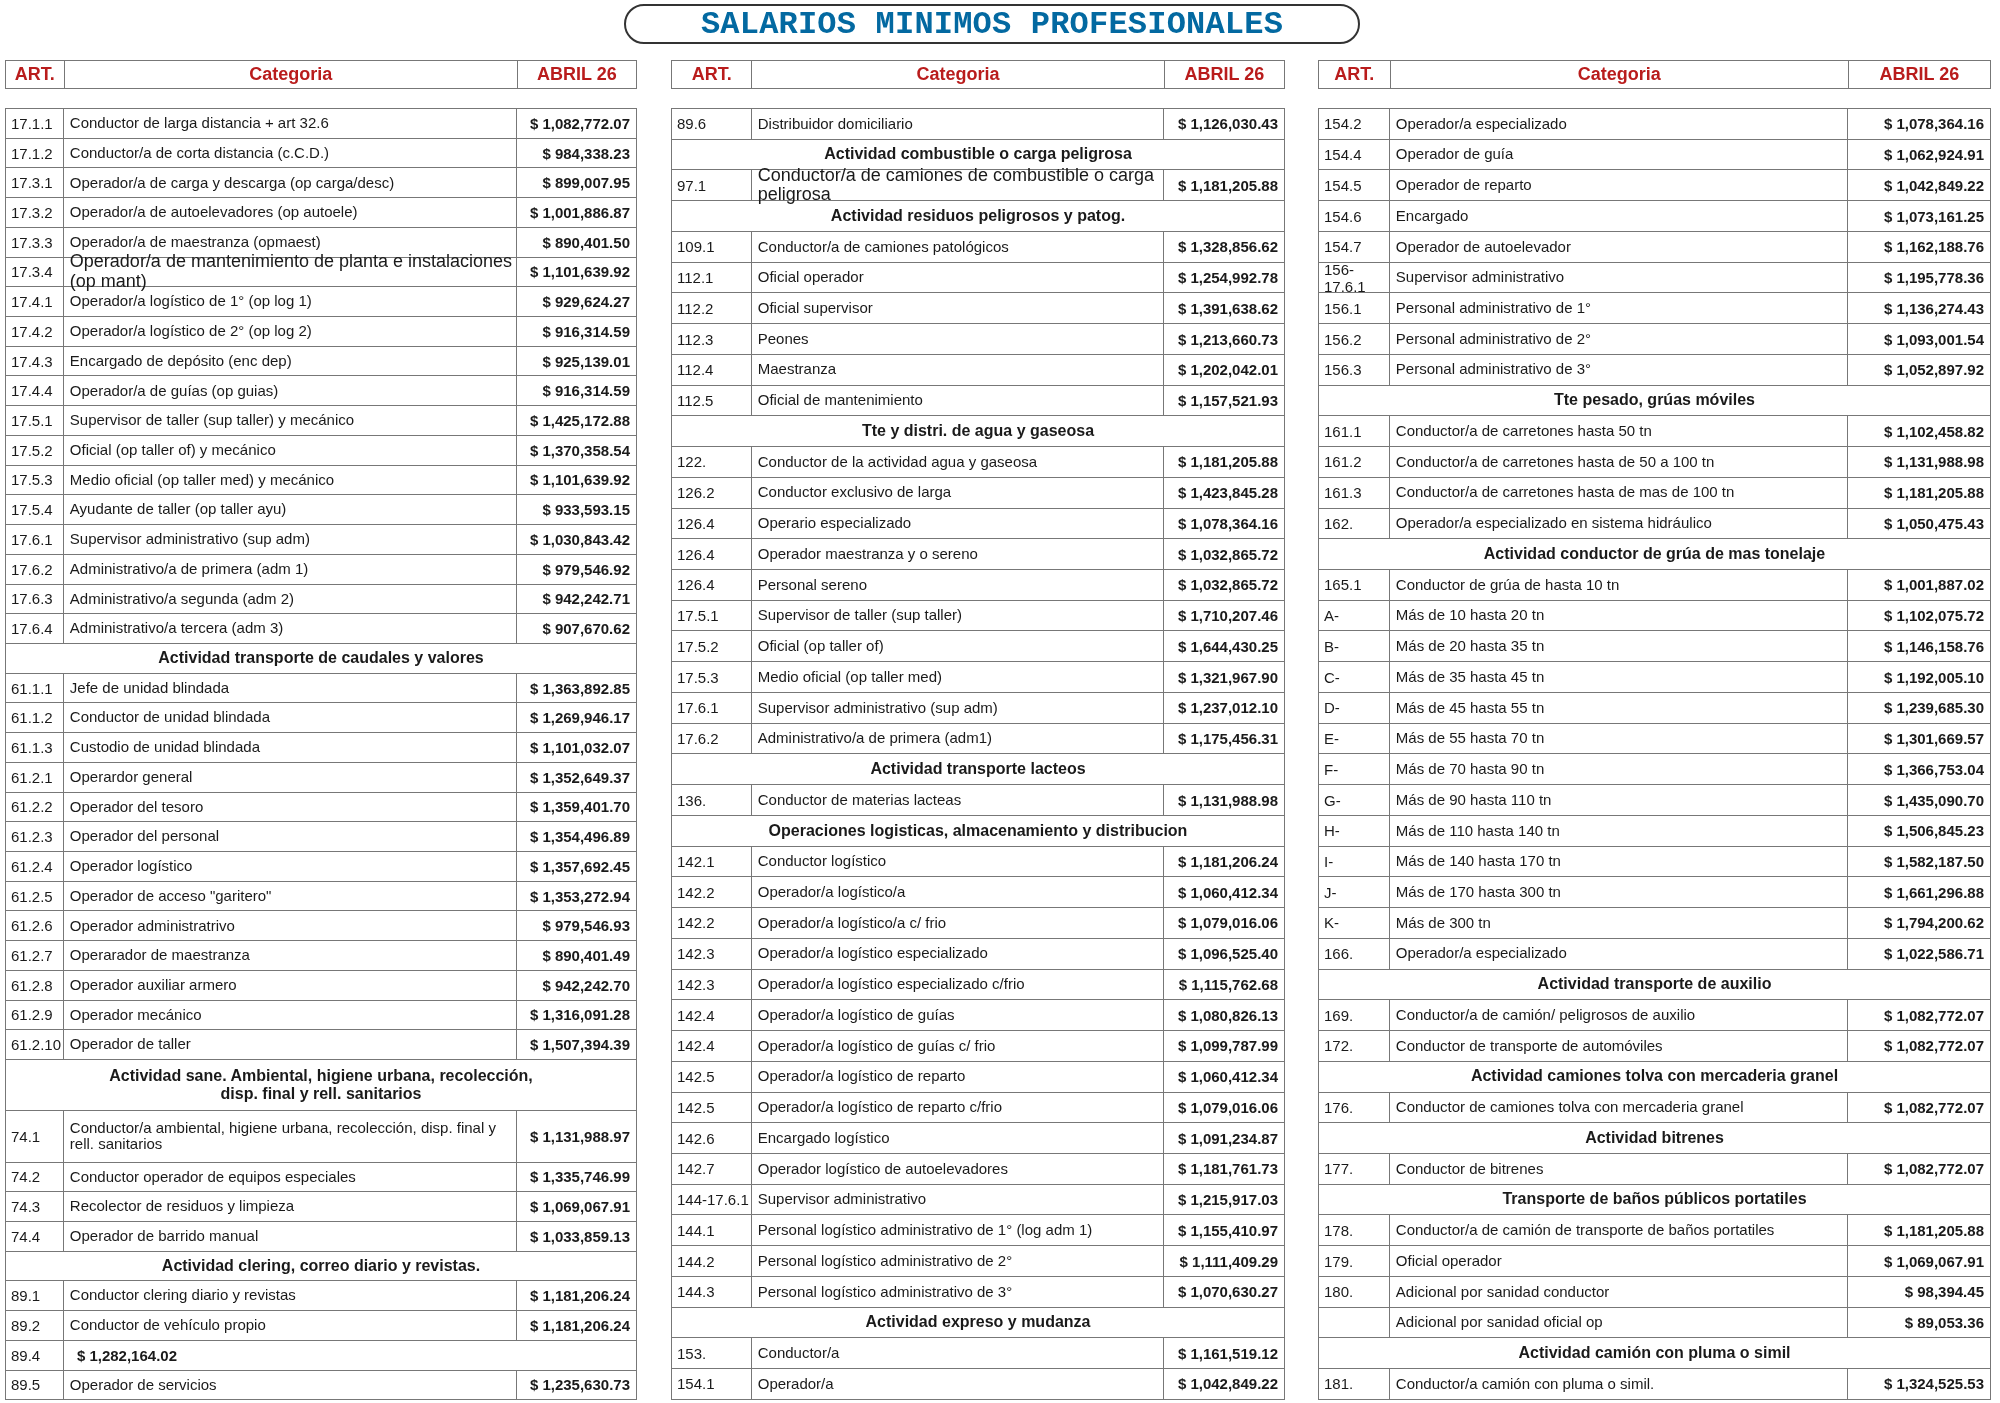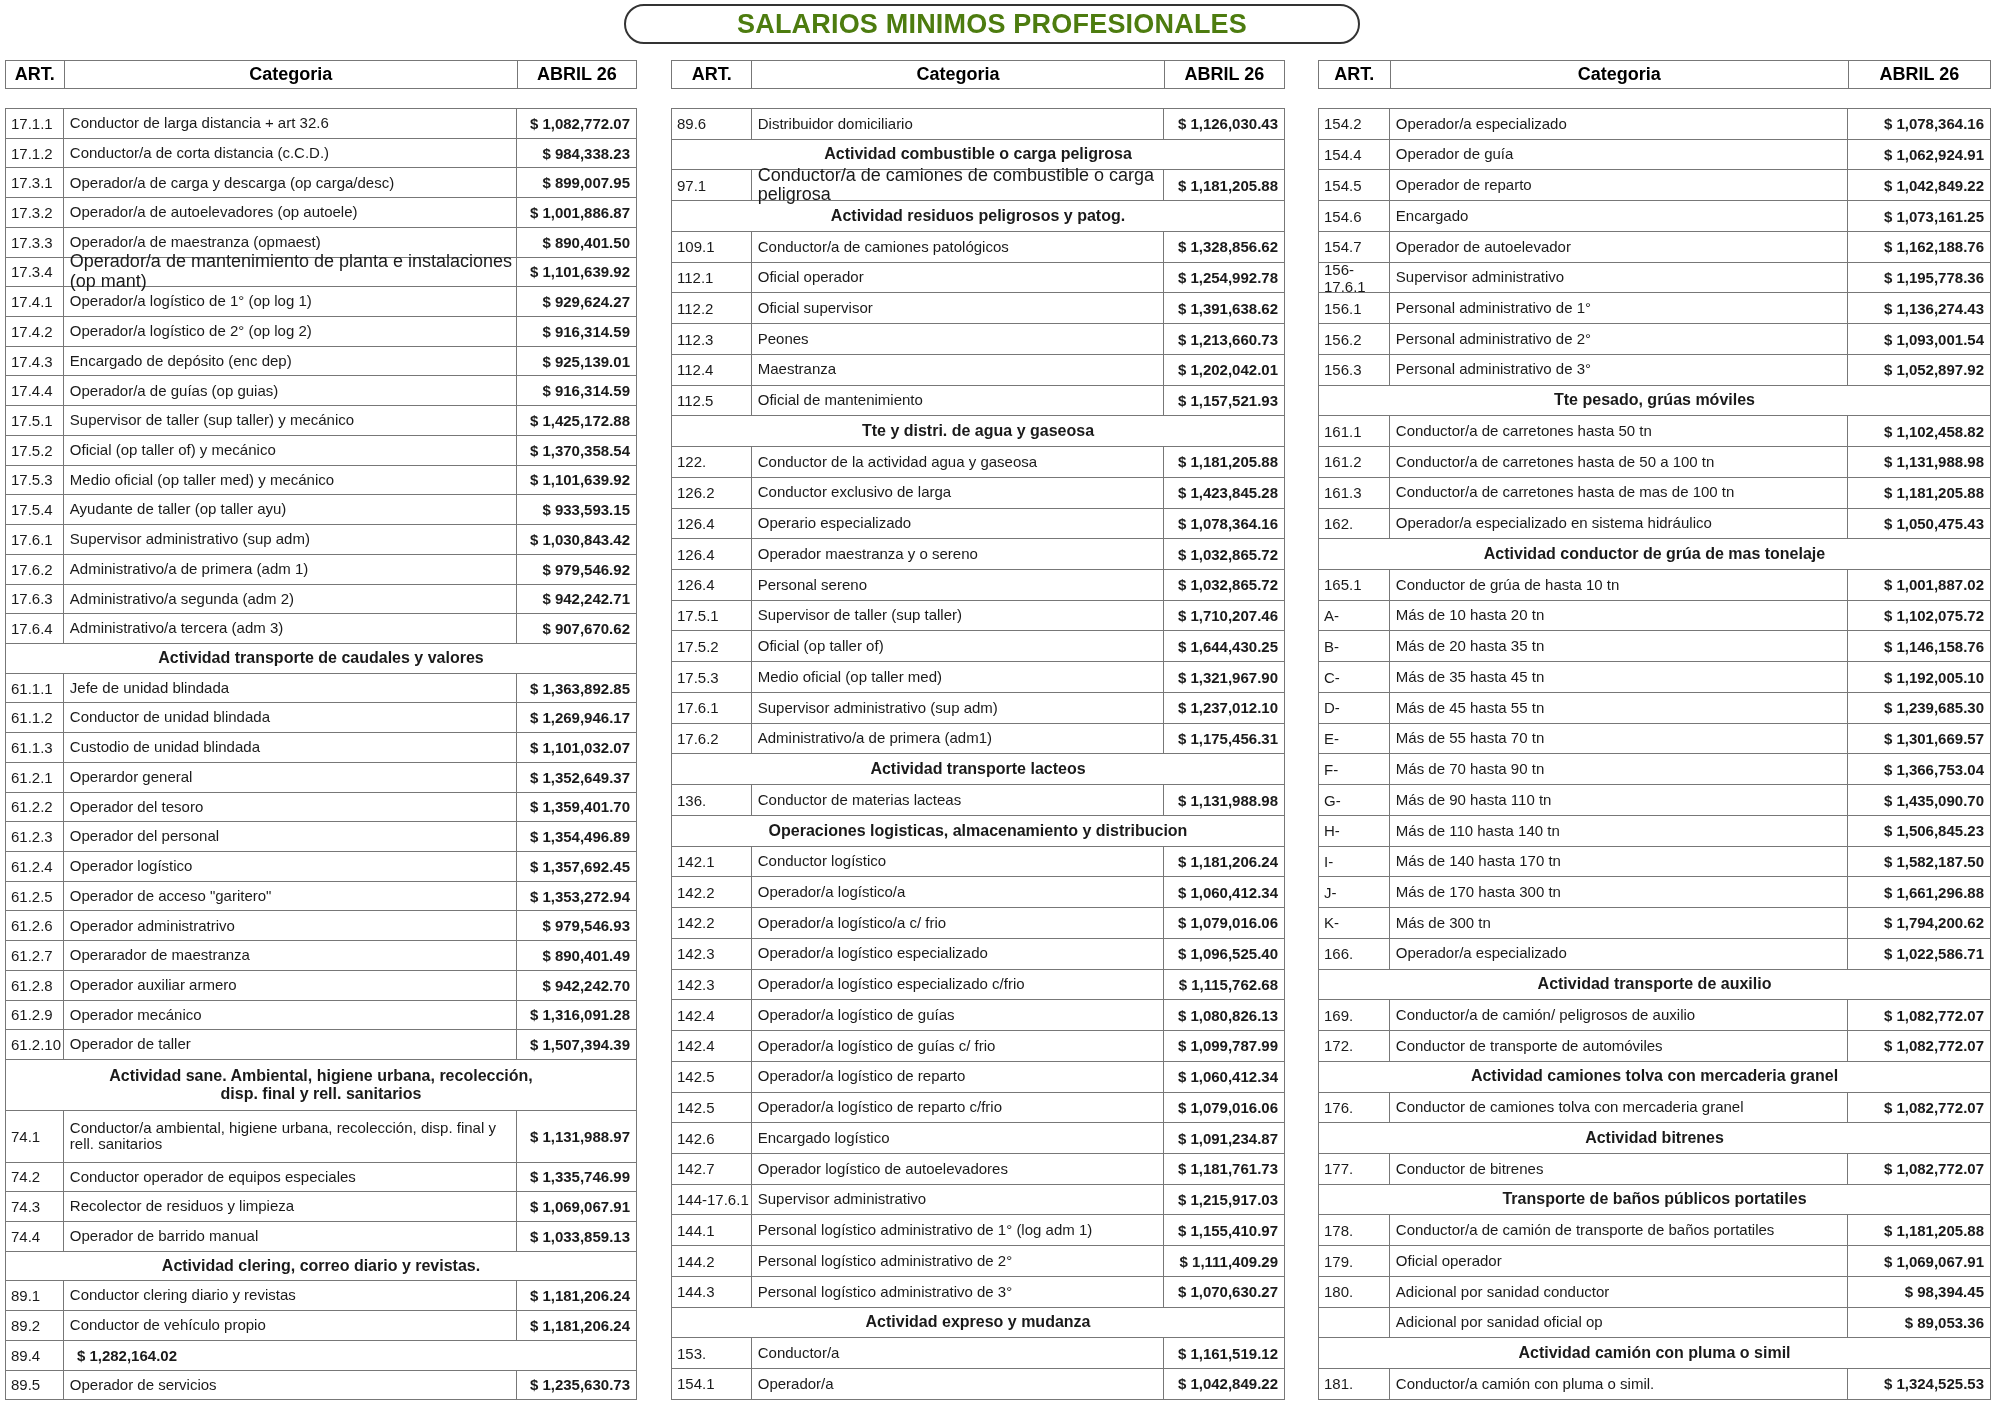--- a/index.html
+++ b/index.html
@@ -1,26 +1,26 @@
 <!DOCTYPE html>
 <html><head>
 <meta charset="utf-8">
 <style>
   html, body { margin:0; padding:0; background:#ffffff; }
   body { width:2000px; height:1403px; position:relative; overflow:hidden;
          font-family:"Liberation Sans", sans-serif; color:#1a1a1a; }
   .title-pill { position:absolute; left:624px; top:4px; width:736px; height:40px;
                 border:2px solid #333; border-radius:22px; box-sizing:border-box;
                 display:flex; align-items:center; justify-content:center; }
-  .title-pill span { font-family:Liberation Sans, sans-serif; font-weight:bold; font-size:27px;
-                     letter-spacing:0.2px; color:#4d7c0f; }
+  .title-pill span { font-family:Liberation Mono, monospace; font-weight:bold; font-size:32px;
+                     letter-spacing:0.2px; color:#0369a1; }
   .table { position:absolute; top:60px; bottom:3px; display:flex; flex-direction:column; }
   .hdr { display:flex; height:29px; border:1.5px solid #777; box-sizing:border-box; flex:none; }
   .hdr div { display:flex; align-items:center; justify-content:center;
-             font-size:18px; font-weight:bold; color:#000000; }
+             font-size:18px; font-weight:bold; color:#b91c1c; }
   .hdr .c-art { border-right:1.5px solid #777; }
   .hdr .c-cat { border-right:1.5px solid #777; font-weight:normal; }
   .hdr .c-cat span { font-weight:bold; }
   .body { margin-top:19px; flex:1; display:flex; flex-direction:column;
           border:1.5px solid #777; border-bottom:none; box-sizing:border-box; }
   .row { flex:1 1 0; display:flex; border-bottom:1.5px solid #777; min-height:0; }
   .row.tall { flex:1.75 1 0; }
   .row > div { display:flex; align-items:center; font-size:15px; }
   .row .c-art { padding-left:5px; border-right:1.5px solid #777; box-sizing:border-box; }
   .row .c-cat { padding-left:6px; border-right:1.5px solid #777; box-sizing:border-box; line-height:1.1; }

